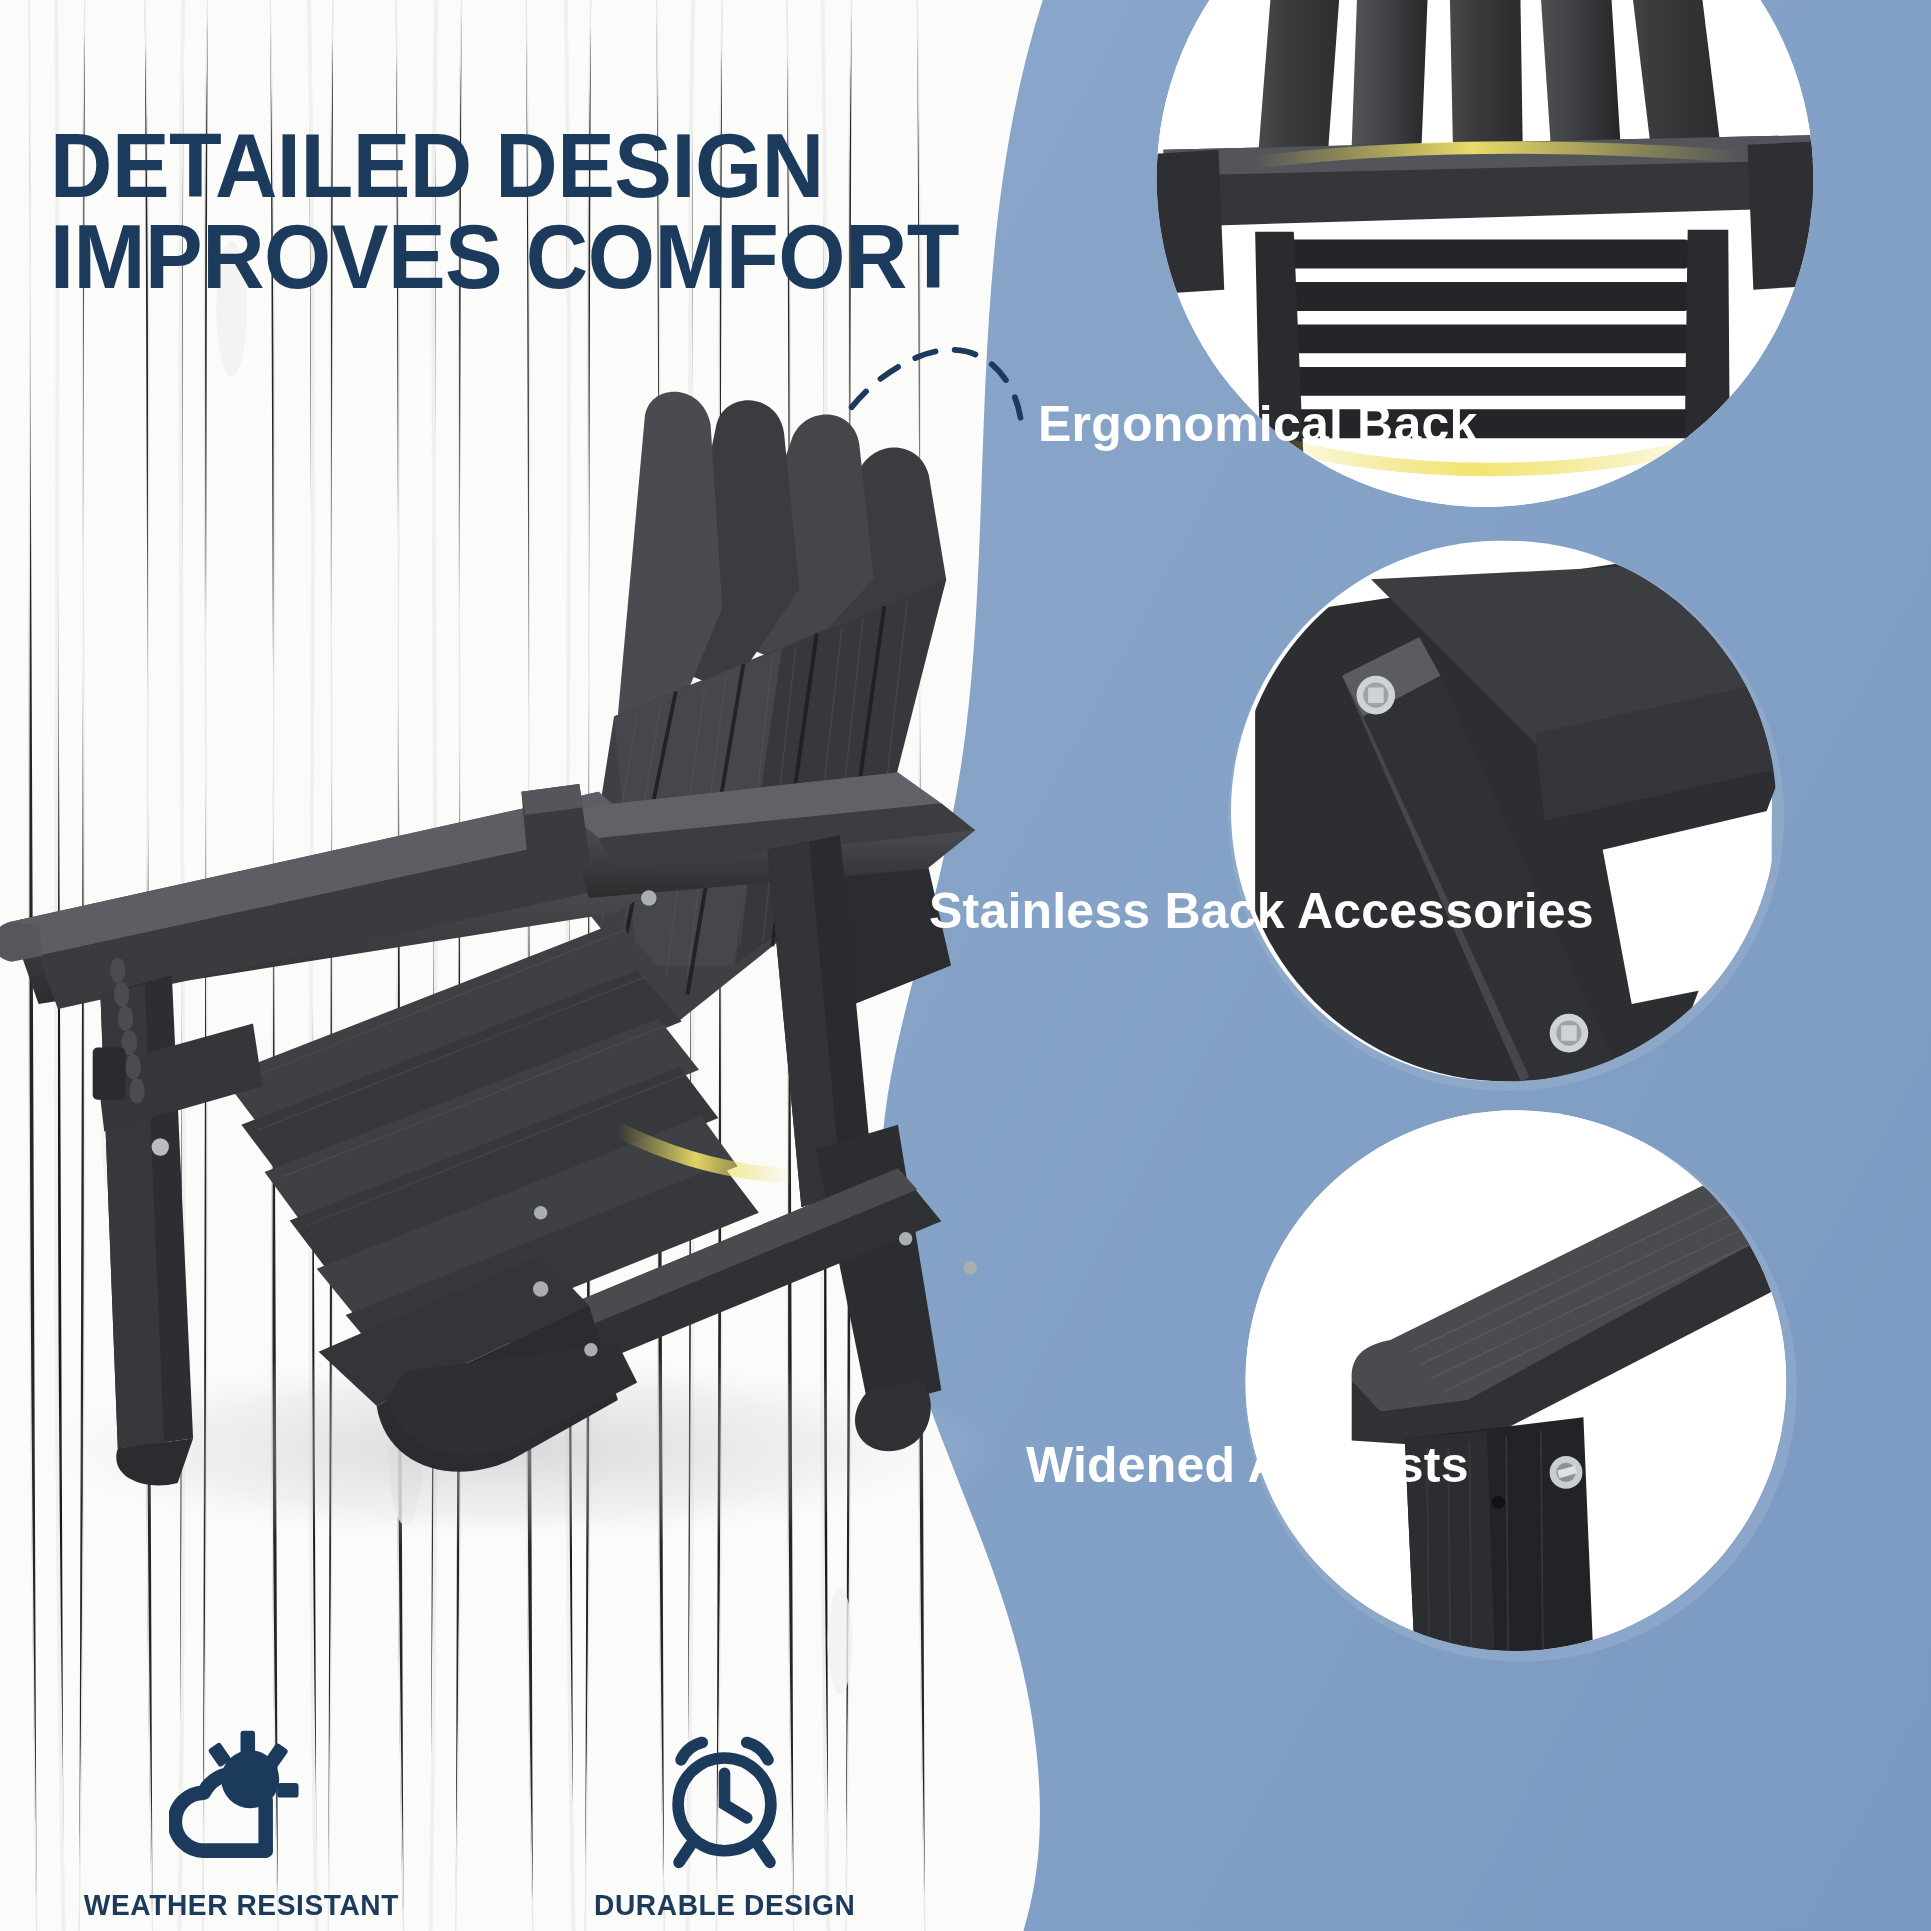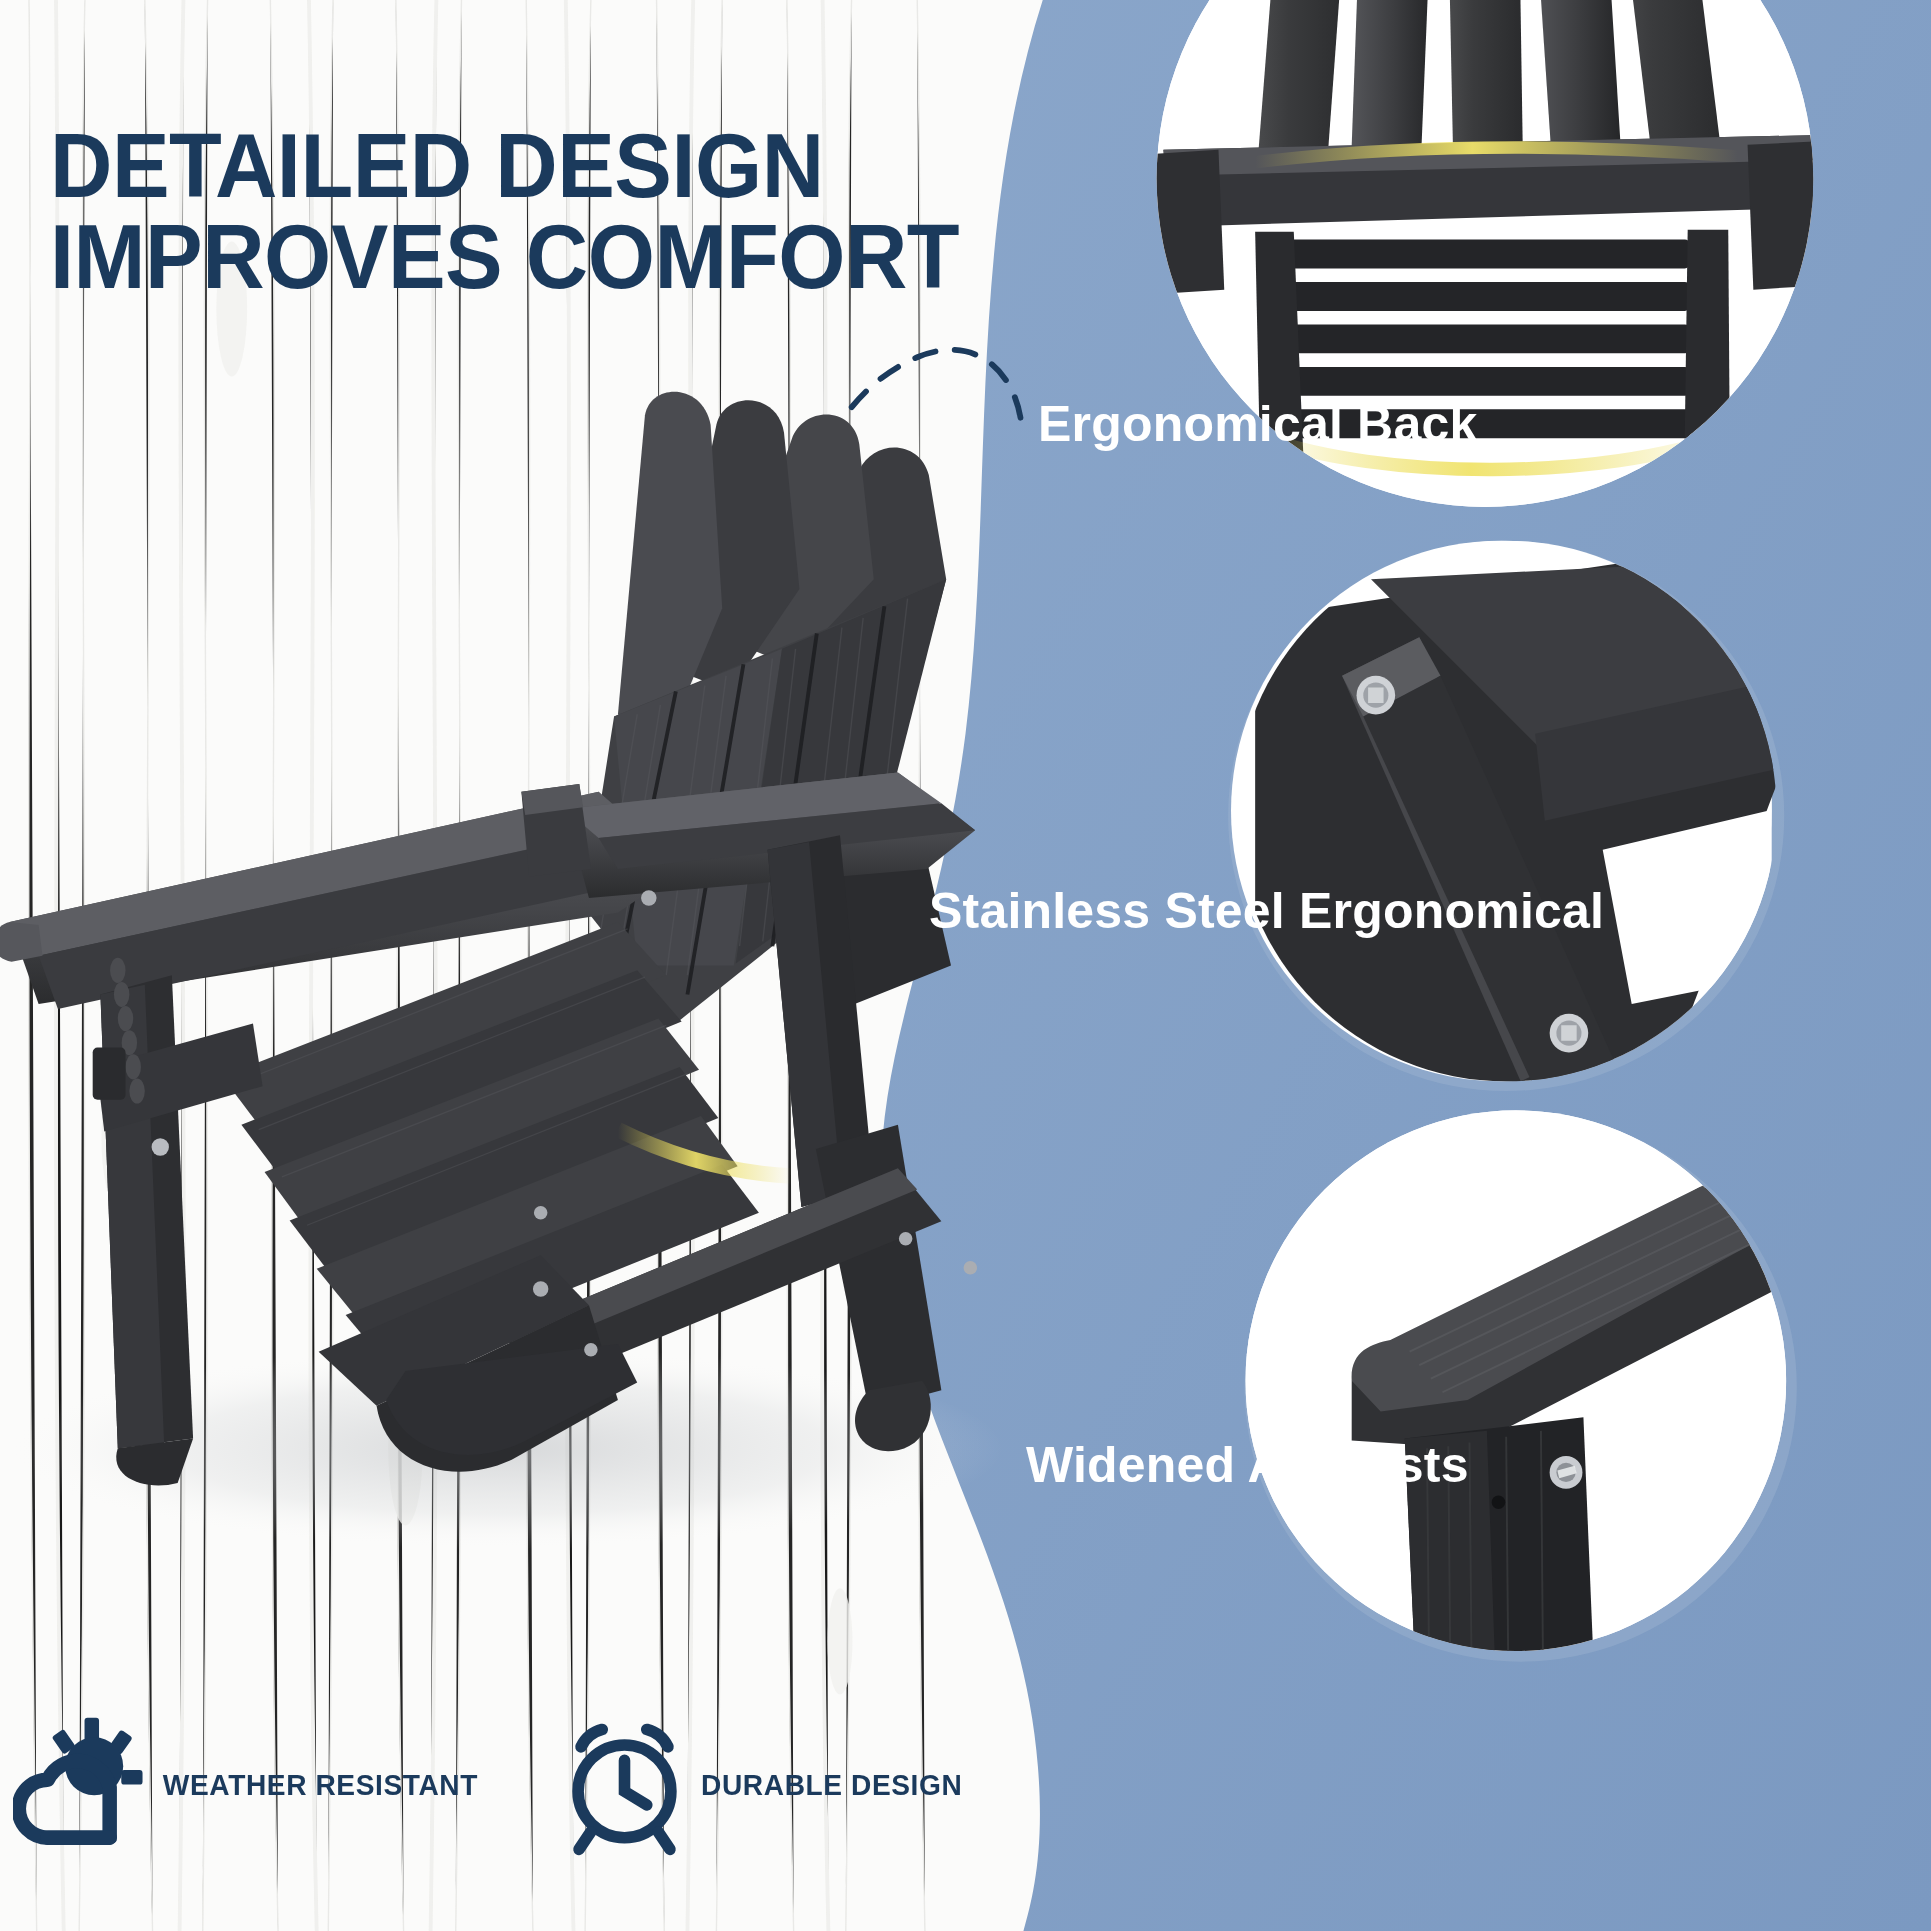--- a/index.html
+++ b/index.html
@@ -46,21 +46,21 @@
   #label-ergo   { left:1038px; top:395px; }
   #label-steel  { left:929px;  top:882px; }
   #label-arm    { left:1026px; top:1436px; }
 
   
   .features {
     position:absolute; left:0; top:1632px; width:966px; height:290px;
     display:flex; z-index:30;
   }
   .feature {
-    flex:1; display:flex; flex-direction:row;
+    flex:1; display:flex; flex-direction:column;
     align-items:center; justify-content:flex-end;
   }
   .feature .ficon { height:164px; display:flex; align-items:flex-end; justify-content:center; }
   .feature .flabel {
     margin-top:17.4px;
     font-family:"Liberation Sans", sans-serif;
     font-weight:bold;
     font-size:29px;
     letter-spacing:0.6px;
     color:#1B3A5C;
@@ -395,21 +395,21 @@
       </g>
     </g>
   </svg>
 
   <div class="title-block">
     <div class="title-line">DETAILED DESIGN</div>
     <div class="title-line">IMPROVES COMFORT</div>
   </div>
 
   <div class="detail-label" id="label-ergo">Ergonomical Back</div>
-  <div class="detail-label" id="label-steel">Stainless Steel Ergonomical</div>
+  <div class="detail-label" id="label-steel">Stainless Back Accessories</div>
   <div class="detail-label" id="label-arm">Widened Armrests</div>
 
   <div class="features">
 
     <div class="feature">
       <div class="ficon">
         <svg width="145" height="145" viewBox="0 0 150 150">
           <g fill="#1B3A5C">
             <rect x="74" y="4" width="15" height="26" rx="3"></rect>
             <rect x="104" y="18" width="15" height="22" rx="3" transform="rotate(35 111 29)"></rect>

